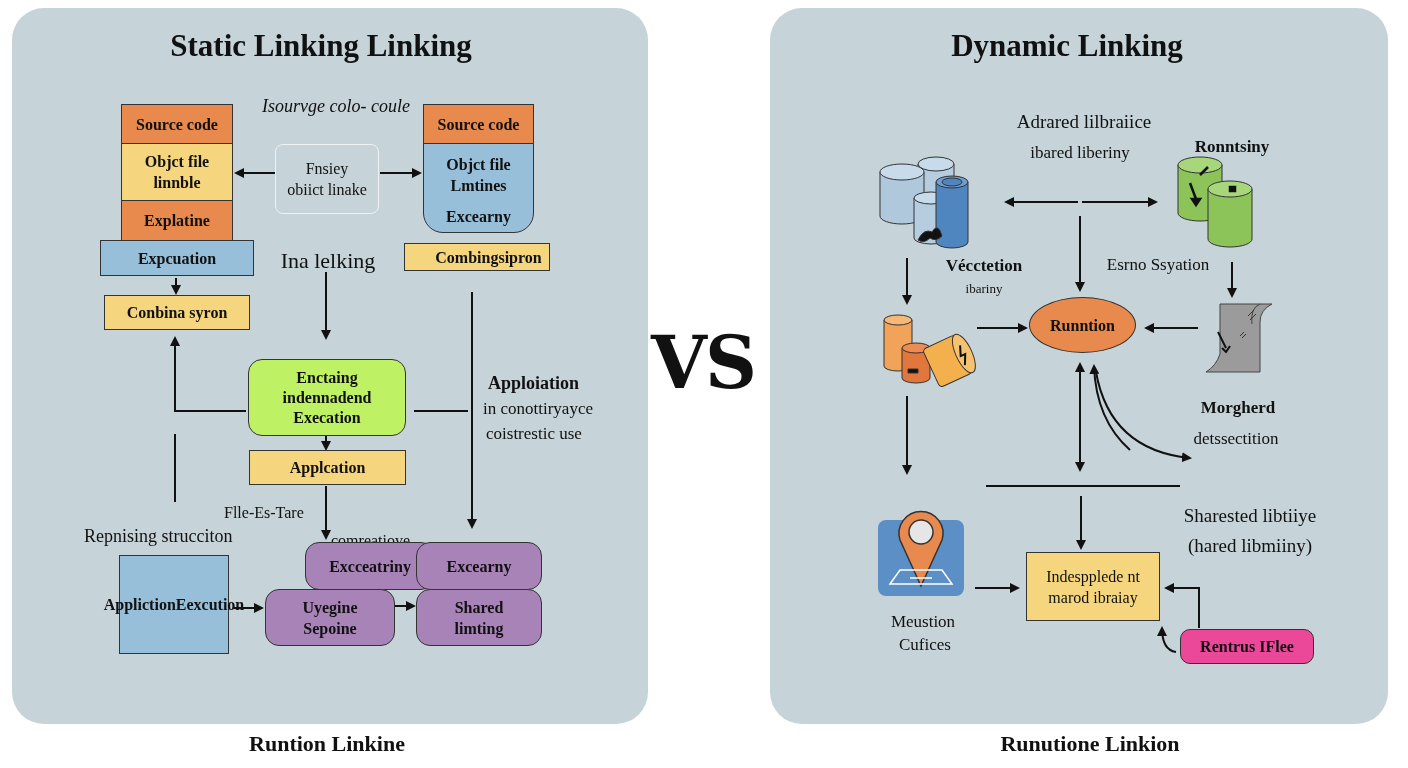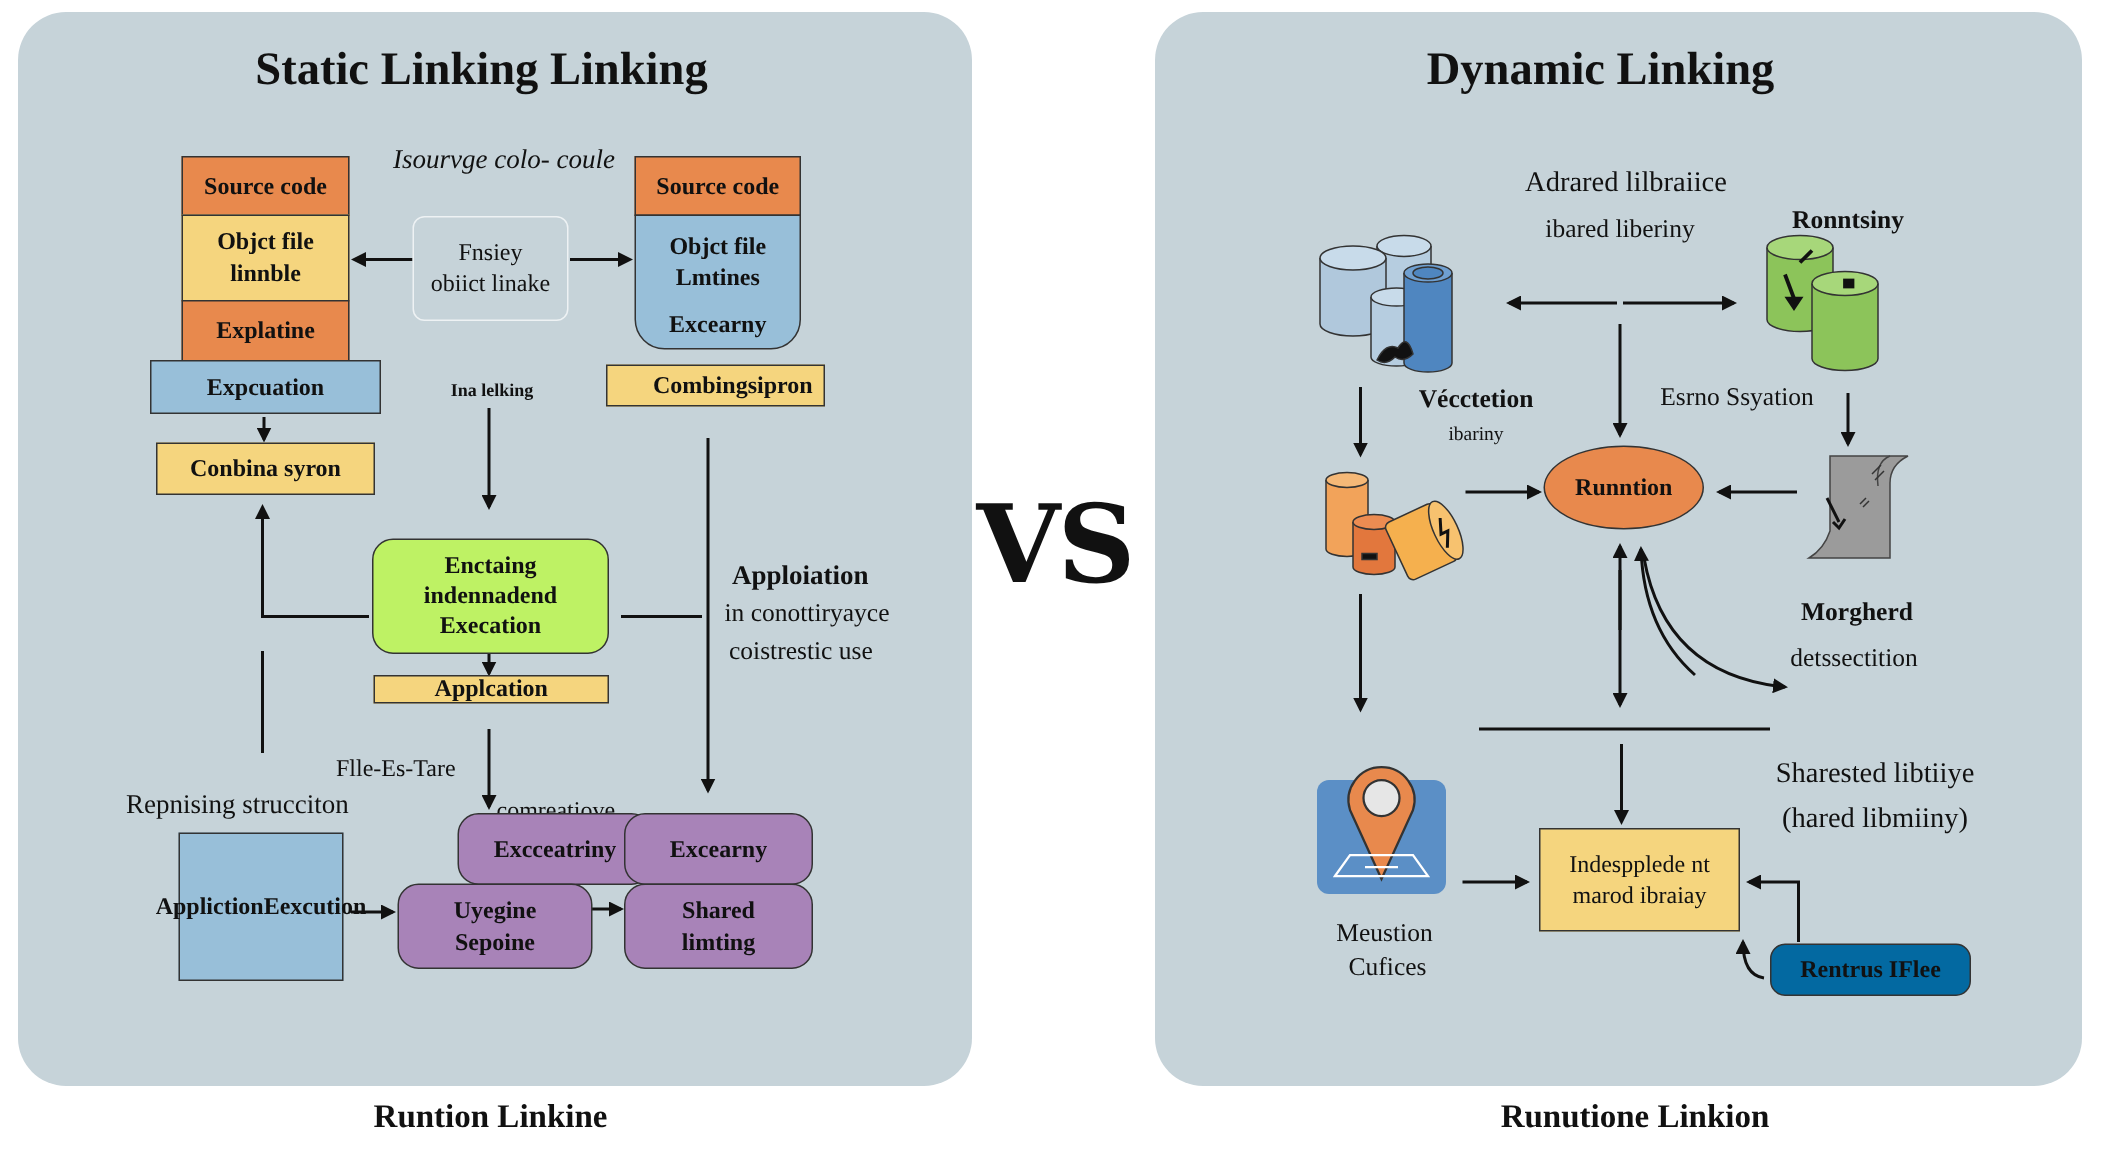--- a/index.html
+++ b/index.html
@@ -112,33 +112,33 @@
 </div>
 
 <div class="box orange" style="left:423px; top:104px; width:111px; height:40px;">Source code</div>
 <div class="box blue" style="left:423px; top:143px; width:111px; height:90px; border-radius:0 0 20px 20px; flex-direction:column; justify-content:flex-start; padding-top:10px;">
   <span>Objct file</span>
   <span>Lmtines</span>
   <span style="margin-top:10px;">Excearny</span>
 </div>
 <div class="box yellow" style="left:404px; top:243px; width:146px; height:28px;padding-left:23px;">Combingsipron</div>
 
-<div class="lbl bold" style="left:328px; top:250px; font-weight:bold; font-size:12px;">Ina lelking</div>
+<div class="lbl bold" style="left:328px; top:250px; font-weight:normal; font-size:22px;">Ina lelking</div>
 
 <div class="box green" style="left:248px; top:359px; width:158px; height:77px; border-radius:14px; flex-direction:column; font-size:16px; line-height:20px;">
   <span>Enctaing</span>
   <span>indennadend</span>
   <span>Execation</span>
 </div>
 
 <div class="lbl bold left" style="left:488px; top:373px; font-size:18px;">Apploiation</div>
 <div class="lbl left" style="left:483px; top:398px; font-size:17px;">in conottiryayce</div>
 <div class="lbl left" style="left:486px; top:423px; font-size:17px;">coistrestic use</div>
 
-<div class="box yellow" style="left:249px; top:450px; width:157px; height:19px;">Applcation</div>
+<div class="box yellow" style="left:249px; top:450px; width:157px; height:35px;">Applcation</div>
 
 <div class="lbl left" style="left:224px; top:502px; font-size:16px;">Flle-Es-Tare</div>
 <div class="lbl left" style="left:331px; top:530px; font-size:16px;">comreatiove</div>
 <div class="lbl bold left" style="left:84px; top:526px; font-weight:normal; font-size:18px;">Repnising strucciton</div>
 
 <div class="box blue" style="left:119px; top:555px; width:110px; height:99px; flex-direction:row; line-height:34px;">
   <span>Appliction</span>
   <span>Eexcution</span>
 </div>
 
@@ -239,15 +239,15 @@
 </svg>
 
 <div class="lbl bold" style="left:923px; top:611px; font-size:17px; font-weight:normal;">Meustion</div>
 <div class="lbl" style="left:925px; top:634px; font-size:17px;">Cufices</div>
 
 <div class="box yellow" style="left:1026px; top:552px; width:134px; height:69px; flex-direction:column; font-weight:normal;">
   <span>Indespplede nt</span>
   <span>marod ibraiay</span>
 </div>
 
-<div class="box blue" style="left:1180px; top:629px; width:134px; height:35px; border-radius:10px; background:#0369a1;">Rentrus IFlee</div>
+<div class="box blue" style="left:1180px; top:629px; width:134px; height:35px; border-radius:10px; background:#ec4899;">Rentrus IFlee</div>
 
 <div class="caption" style="left:1090px; top:731px;">Runutione Linkion</div>
 
 </body></html>

